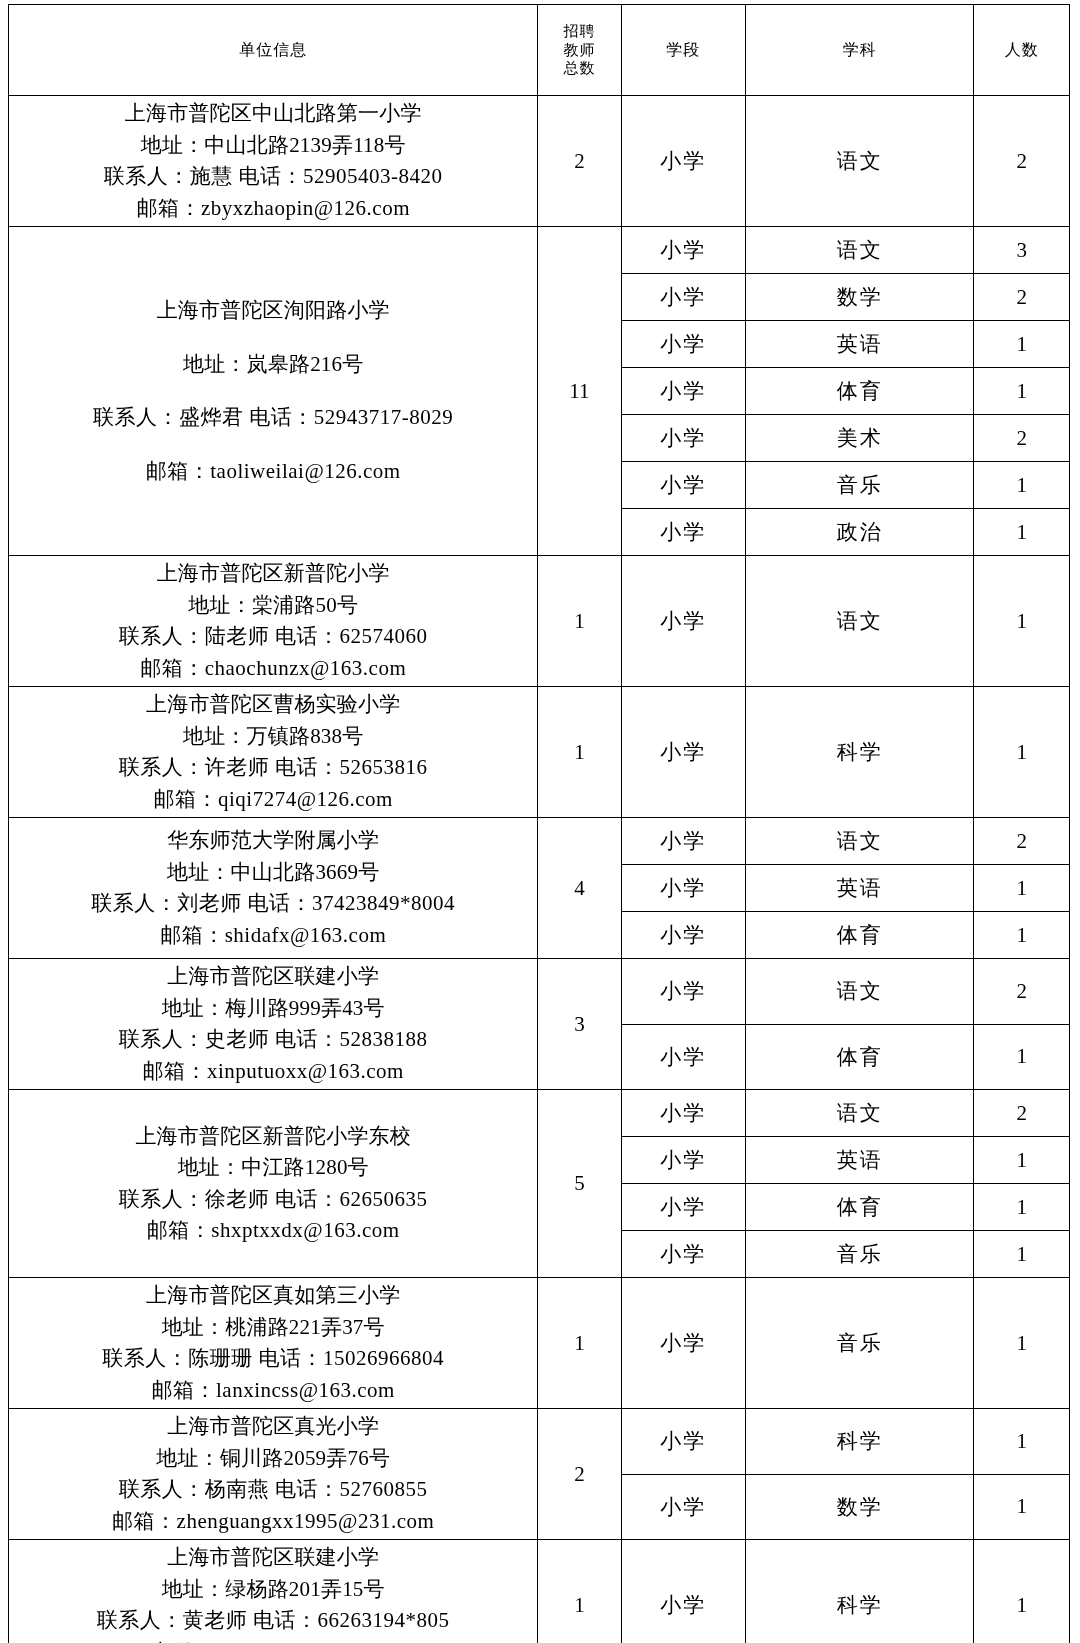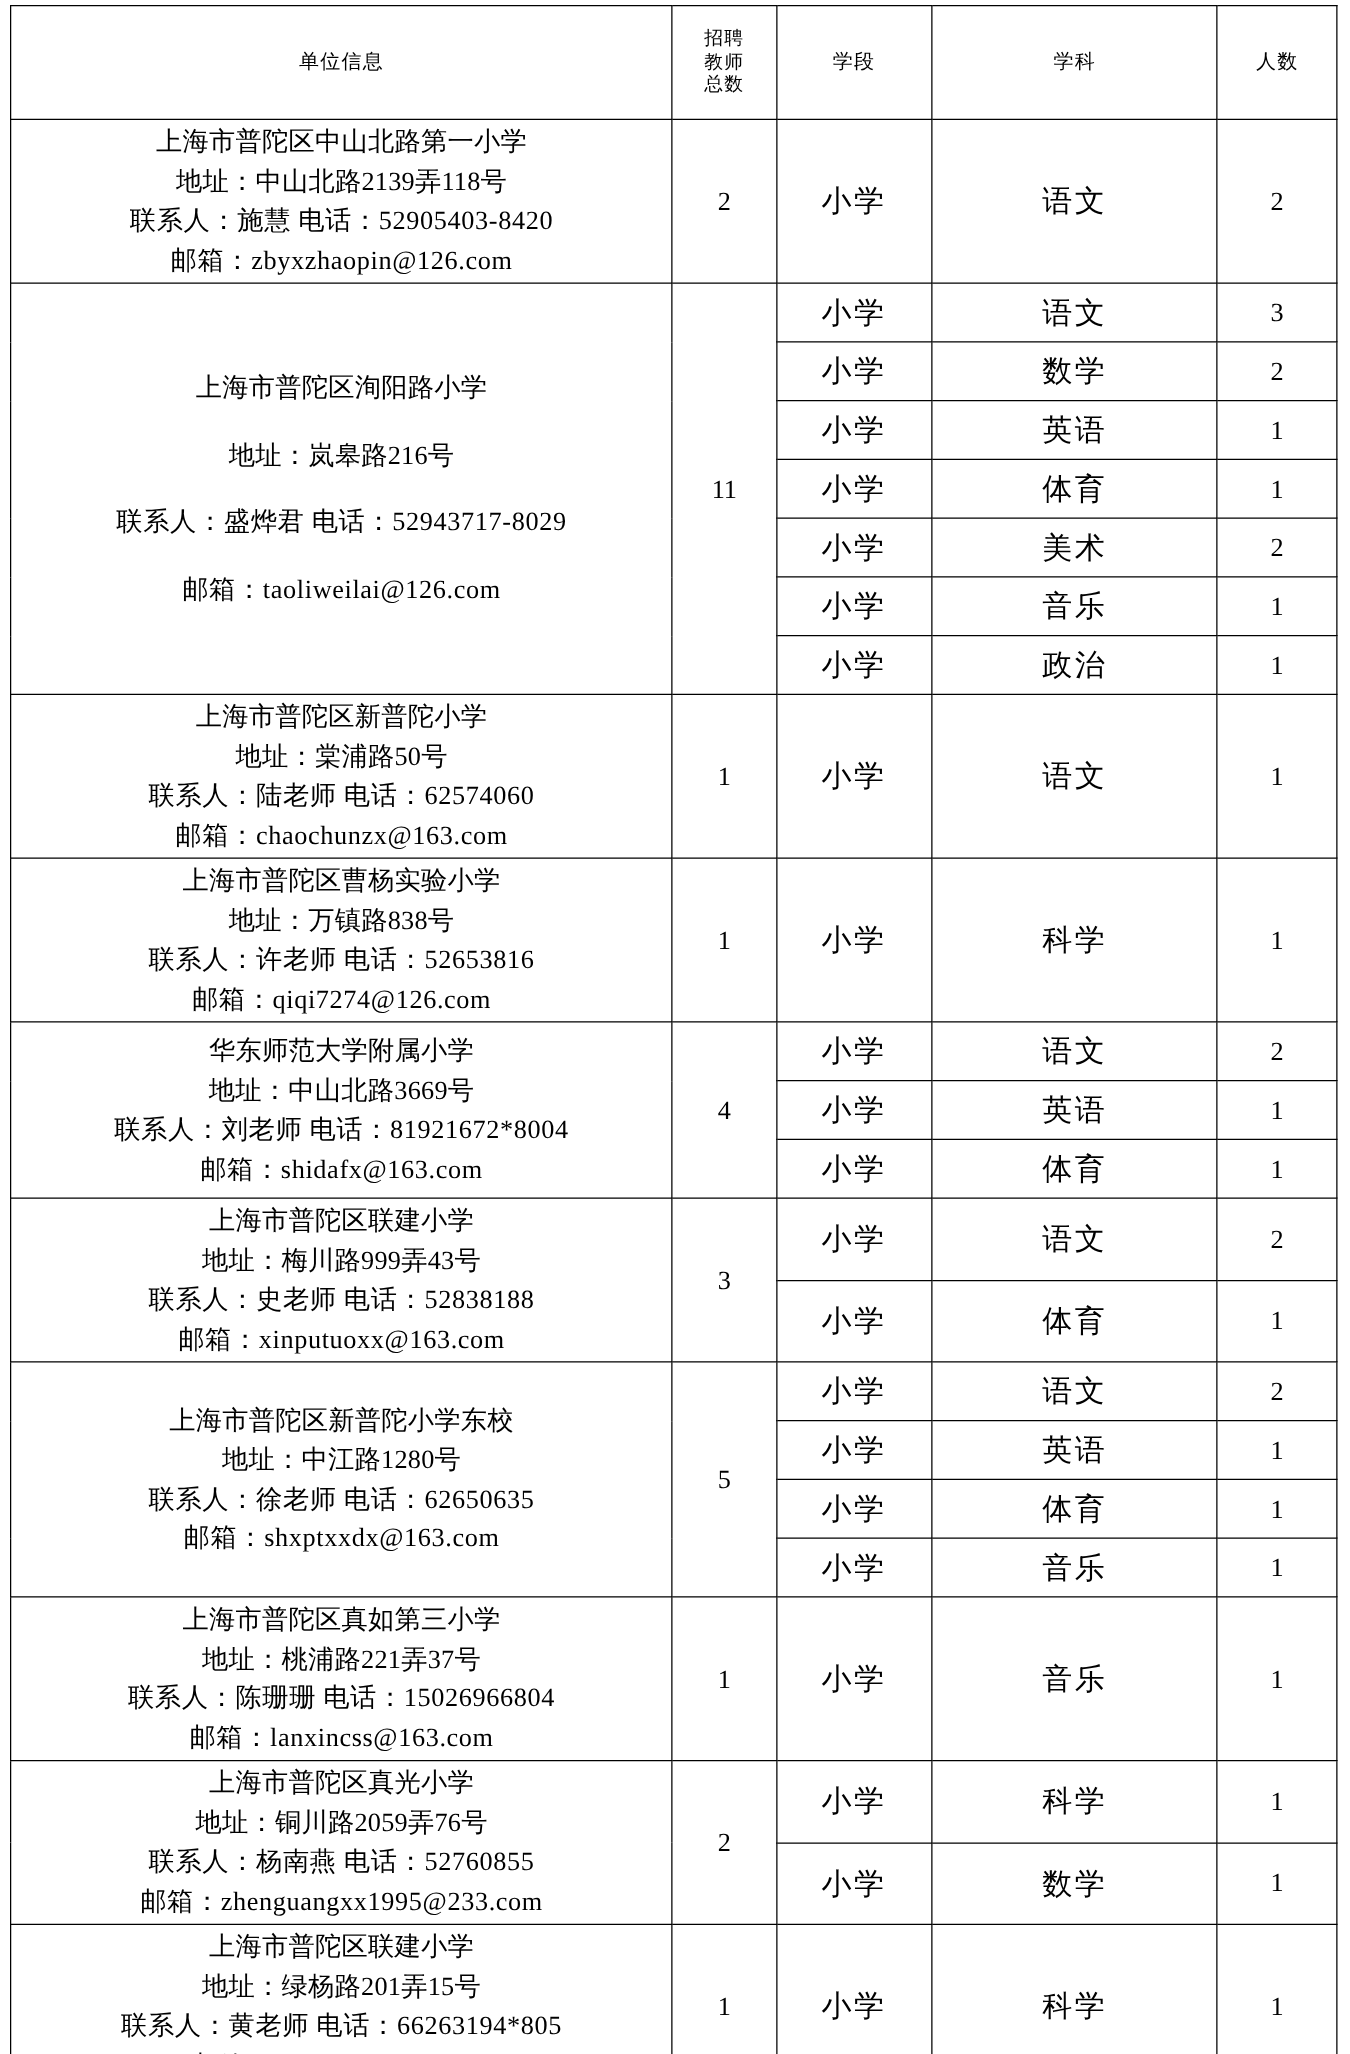--- a/index.html
+++ b/index.html
@@ -56,21 +56,21 @@
     white-space: nowrap;
   }
   td.unit-cell.spaced .u-line {
     padding: 11px 0;
     text-align: center;
   }
   td.total-cell {
     font-size: 21px;
   }
   td.stage-cell, td.subject-cell {
-    font-size: 24px;
+    font-size: 21px;
     letter-spacing: 2px;
     height: 42px;
   }
   td.count-cell {
     font-size: 21px;
   }
   
   .lat {
     letter-spacing: 0.5px;
   }
@@ -176,21 +176,21 @@
           </td>
           <td class="total-cell" rowspan="1">1</td>
           <td class="stage-cell">小学</td>
           <td class="subject-cell">科学</td>
           <td class="count-cell">1</td>
         </tr>
         <tr>
           <td class="unit-cell" rowspan="3">
             <div class="u-line">华东师范大学附属小学</div>
             <div class="u-line">地址：中山北路3669号</div>
-            <div class="u-line lat">联系人：刘老师  电话：81921672*8004</div>
+            <div class="u-line lat">联系人：刘老师  电话：37423849*8004</div>
             <div class="u-line lat">邮箱：shidafx@163.com</div>
           </td>
           <td class="total-cell" rowspan="3">4</td>
           <td class="stage-cell">小学</td>
           <td class="subject-cell">语文</td>
           <td class="count-cell">2</td>
         </tr>
         <tr>
           <td class="stage-cell">小学</td>
           <td class="subject-cell">英语</td>
@@ -255,21 +255,21 @@
           <td class="total-cell" rowspan="1">1</td>
           <td class="stage-cell">小学</td>
           <td class="subject-cell">音乐</td>
           <td class="count-cell">1</td>
         </tr>
         <tr>
           <td class="unit-cell" rowspan="2">
             <div class="u-line">上海市普陀区真光小学</div>
             <div class="u-line">地址：铜川路2059弄76号</div>
             <div class="u-line lat">联系人：杨南燕  电话：52760855</div>
-            <div class="u-line lat">邮箱：zhenguangxx1995@233.com</div>
+            <div class="u-line lat">邮箱：zhenguangxx1995@231.com</div>
           </td>
           <td class="total-cell" rowspan="2">2</td>
           <td class="stage-cell">小学</td>
           <td class="subject-cell">科学</td>
           <td class="count-cell">1</td>
         </tr>
         <tr>
           <td class="stage-cell">小学</td>
           <td class="subject-cell">数学</td>
           <td class="count-cell">1</td>

